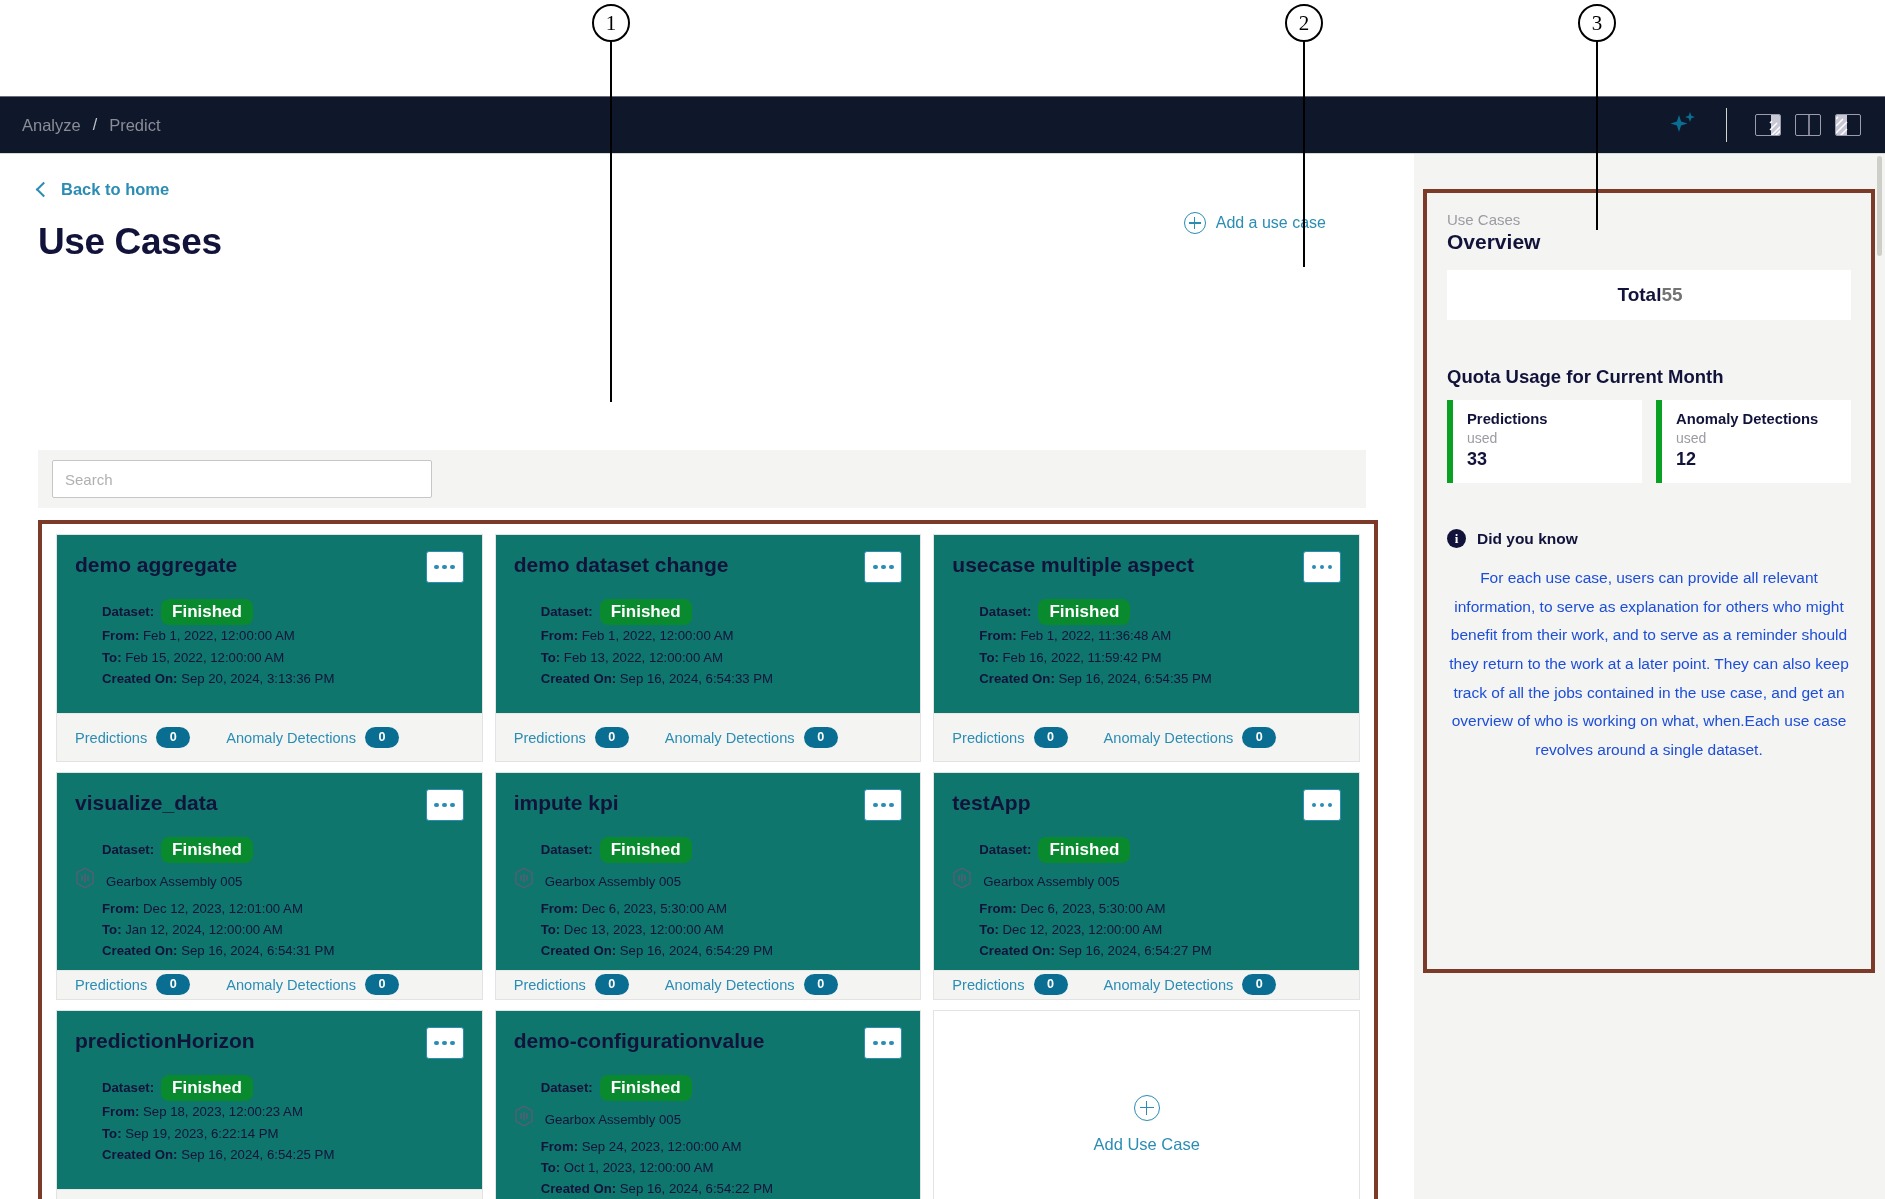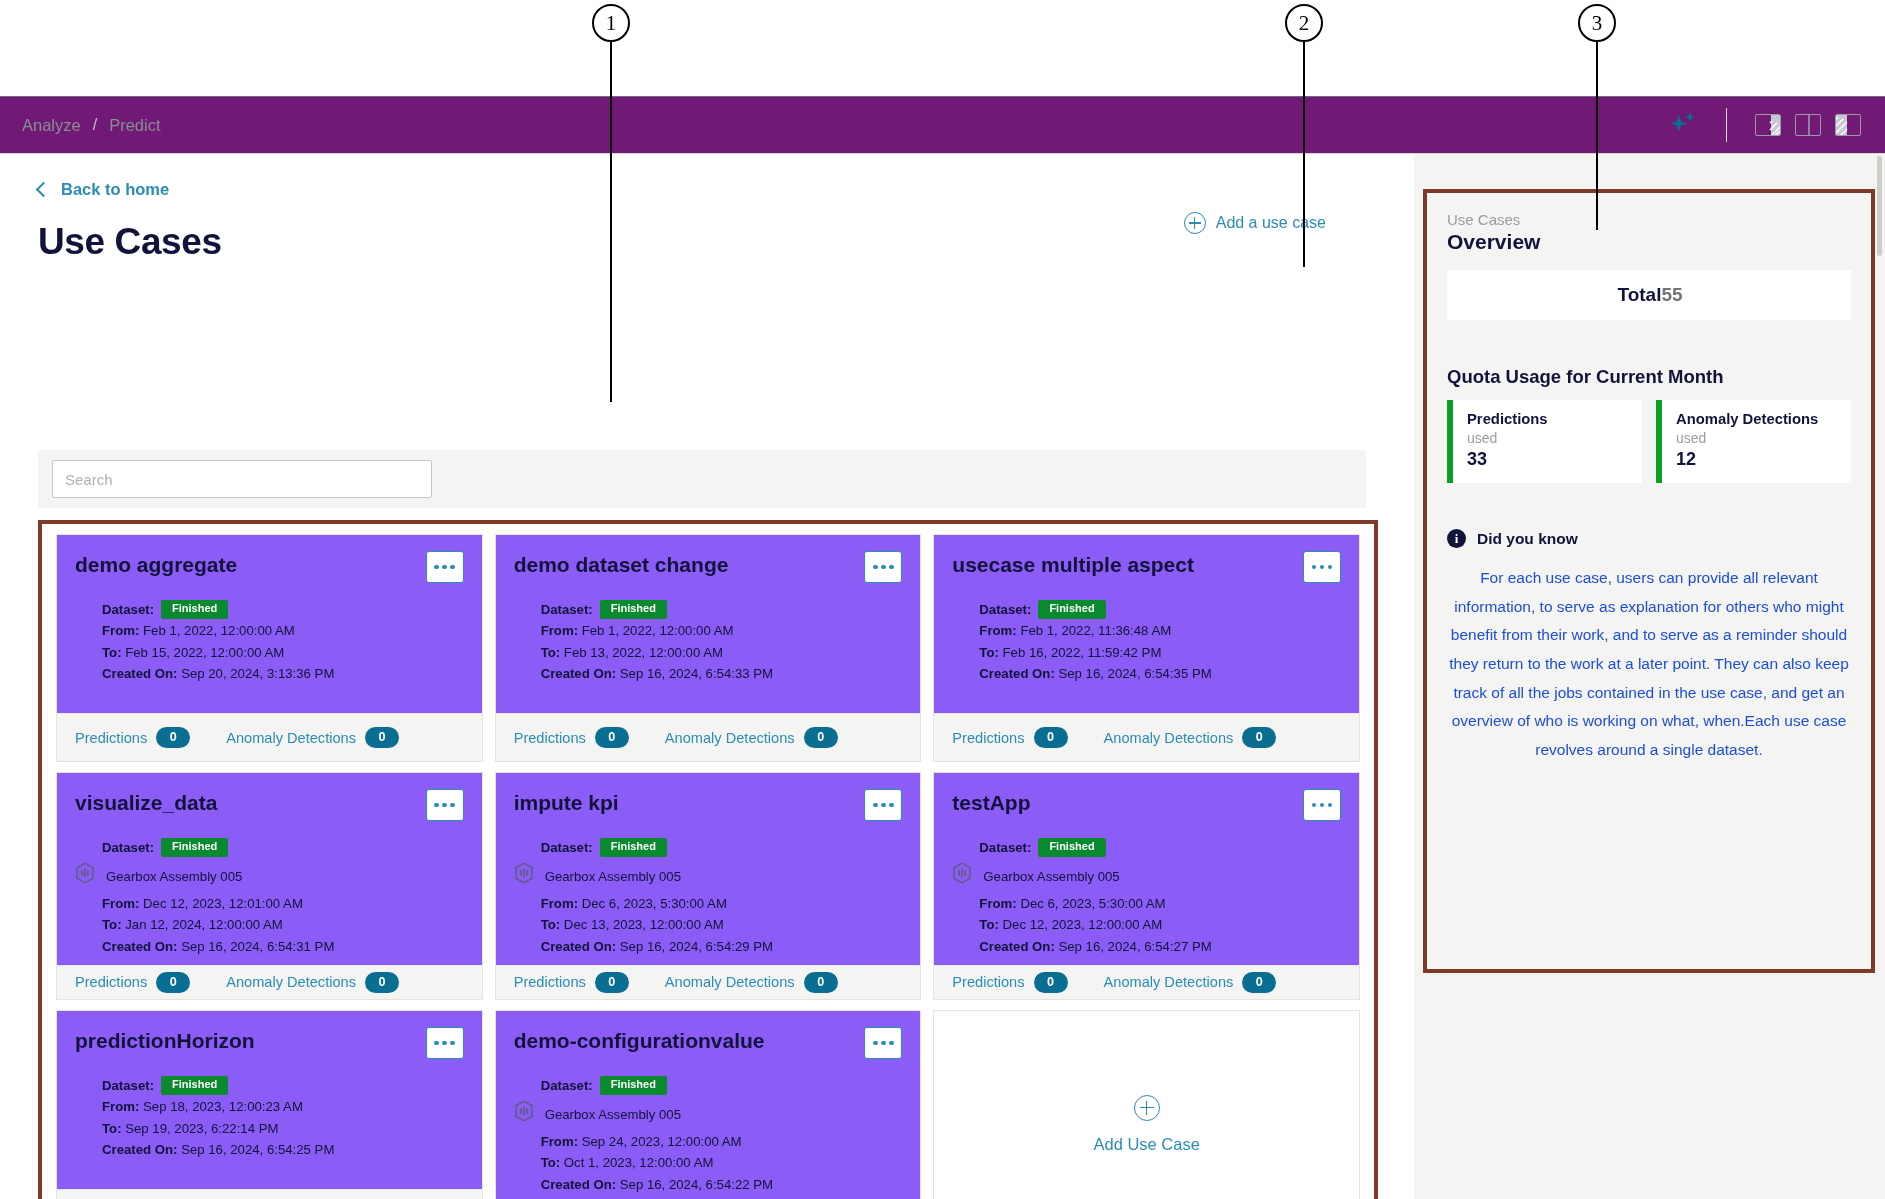--- a/index.html
+++ b/index.html
@@ -17,21 +17,21 @@
     width: 38px; height: 38px; border-radius: 50%;
     border: 2.5px solid #000; background: #fff;
     display: flex; align-items: center; justify-content: center;
     font-size: 21px; color: #000; font-family: "Liberation Serif", serif;
   }
   .callout-line { position: absolute; width: 2.5px; background: #000; left: 17.5px; top: 38px; }
 
   
   .topbar {
     position: absolute; left: 0; top: 96px; width: 1885px; height: 58px;
-    background: #701a75; border-top: 1.5px solid #6b6d7d; border-bottom: 1.5px solid #d9d9d4;
+    background: #0f172a; border-top: 1.5px solid #6b6d7d; border-bottom: 1.5px solid #d9d9d4;
     display: flex; align-items: center;
   }
   .crumbs { display: flex; align-items: center; margin-left: 22px; gap: 12px; }
   .crumb { font-size: 16.5px; color: #8a8d96; }
   .crumb-sep { font-size: 16px; color: #c3c5cb; }
   .topbar-right { margin-left: auto; display: flex; align-items: center; height: 100%; }
   .ai-icon { margin-right: 28px; display:flex; align-items:center; }
   .divider-v { width: 1.5px; height: 34px; background: #d5d5d0; }
   .layout-icons { display: flex; align-items: center; gap: 14px; margin: 0 24px 0 28px; }
   .li-box { width: 26px; height: 22px; border: 1.6px solid #9b9bab; border-radius: 2px; position: relative; overflow: hidden; }
@@ -91,39 +91,39 @@
     border: 4px solid #7b3b28;
     background: #ffffff;
     padding: 10px 14px;
   }
   .grid {
     display: grid;
     grid-template-columns: repeat(3, 1fr);
     gap: 10px 12px;
   }
   .card {
-    background: #8b5cf6; border: 1px solid #e3e3e3;
+    background: #0f766e; border: 1px solid #e3e3e3;
     display: flex; flex-direction: column;
     height: 228px; position: relative;
   }
   .card-body { padding: 16px 18px 8px 18px; flex: 1; }
   .card-title-row { display: flex; align-items: flex-start; justify-content: space-between; }
   .card-title { font-size: 21px; font-weight: 700; color: #12133a; line-height: 1.1; padding-top: 2px; }
   .dots-btn {
     width: 38px; height: 32px; border: 1.4px solid #2b8cb4; border-radius: 3px;
     display: flex; align-items: center; justify-content: center; gap: 3.5px;
     flex: none; cursor: pointer; background: #fff;
   }
   .dot { width: 4.5px; height: 4.5px; border-radius: 50%; background: #2b8cb4; }
   .meta { margin-top: 16px; font-size: 13.2px; color: #12133a; line-height: 1.62; }
   .meta b { font-weight: 700; padding-left: 27px; }
   .dataset-row { display: flex; align-items: center; gap: 7px; }
   .badge-finished {
-    background: #0a8a2e; color: #ffffff; font-size: 11px; font-weight: 700;
-    border-radius: 2px; padding: 2px 11px 3px 11px; line-height: 1.25;
+    background: #0a8a2e; color: #ffffff; font-size: 17px; font-weight: 700;
+    border-radius: 8px; padding: 2px 11px 3px 11px; line-height: 1.25;
     display: inline-block;
   }
   .asset-row { display: flex; align-items: center; gap: 11px; margin: 4px 0 2px 0; }
   .asset-name { font-size: 13.2px; color: #12133a; }
   .card-footer {
     background: #f4f4f2; border-top: 1px solid #e8e8e6;
     height: 48px; display: flex; align-items: center; gap: 10px; padding: 0 18px;
   }
   .foot-item { display: flex; align-items: center; gap: 9px; }
   .foot-label { font-size: 14.6px; color: #2b8cb4; }

